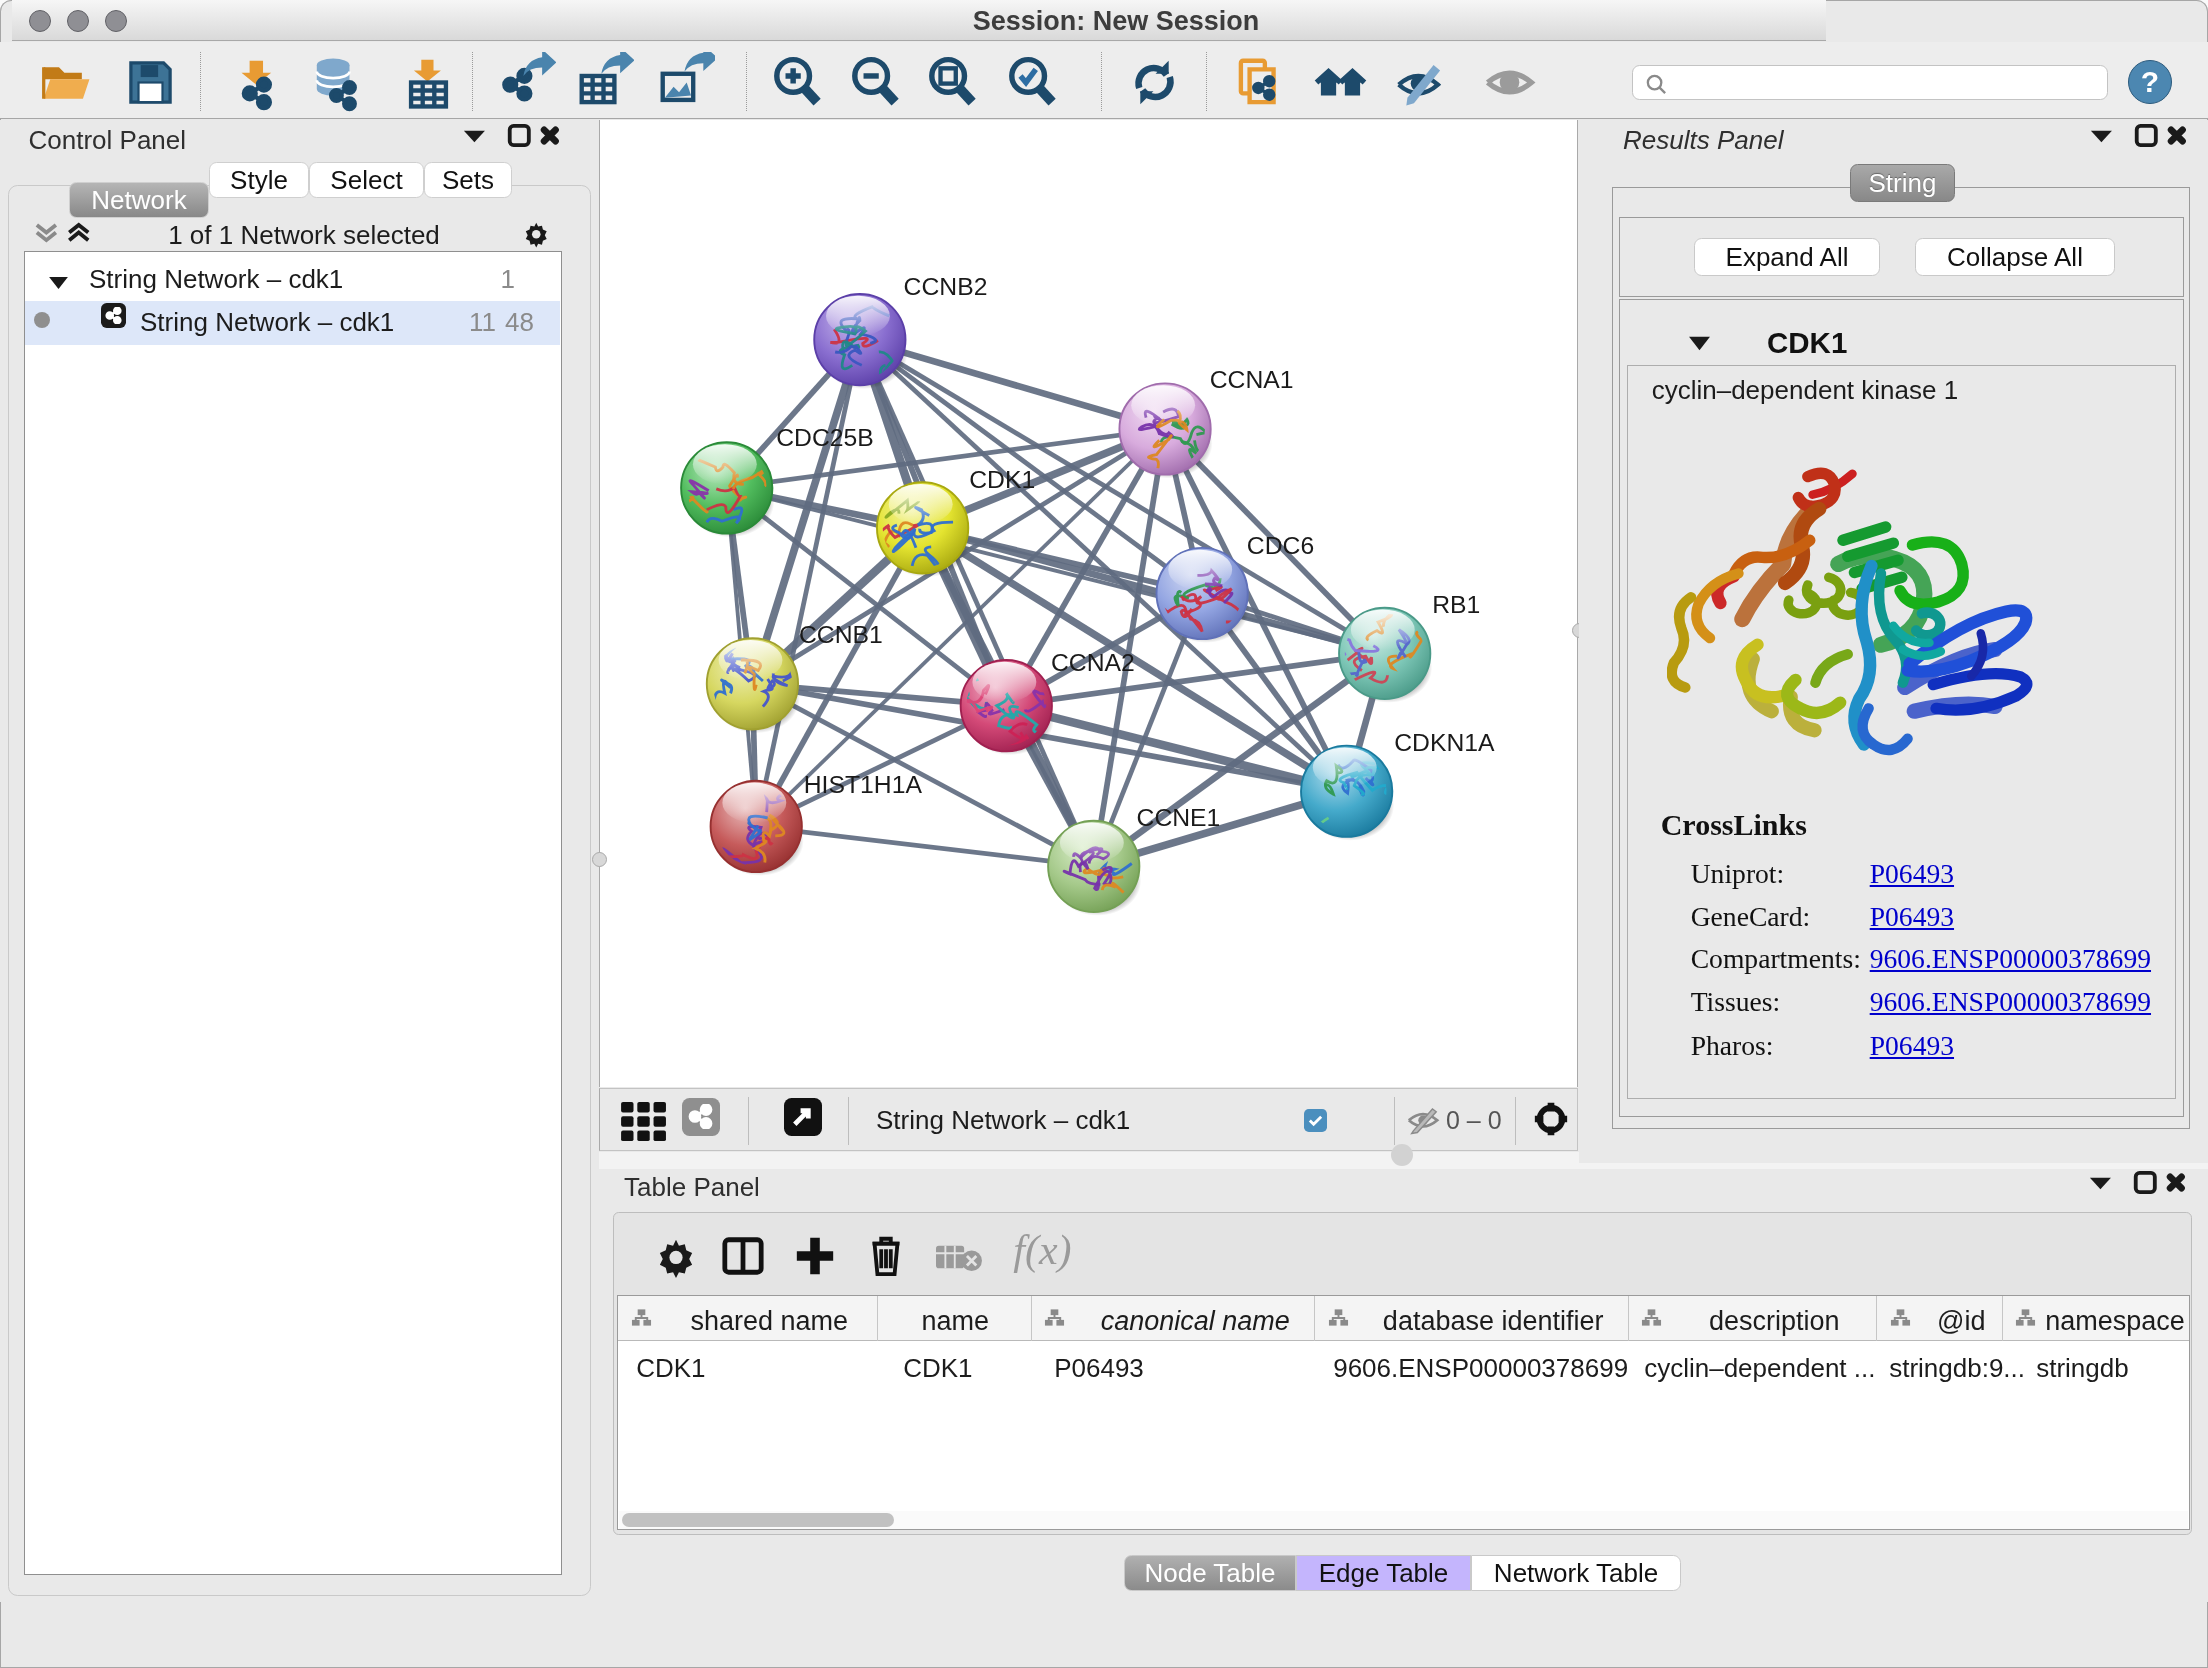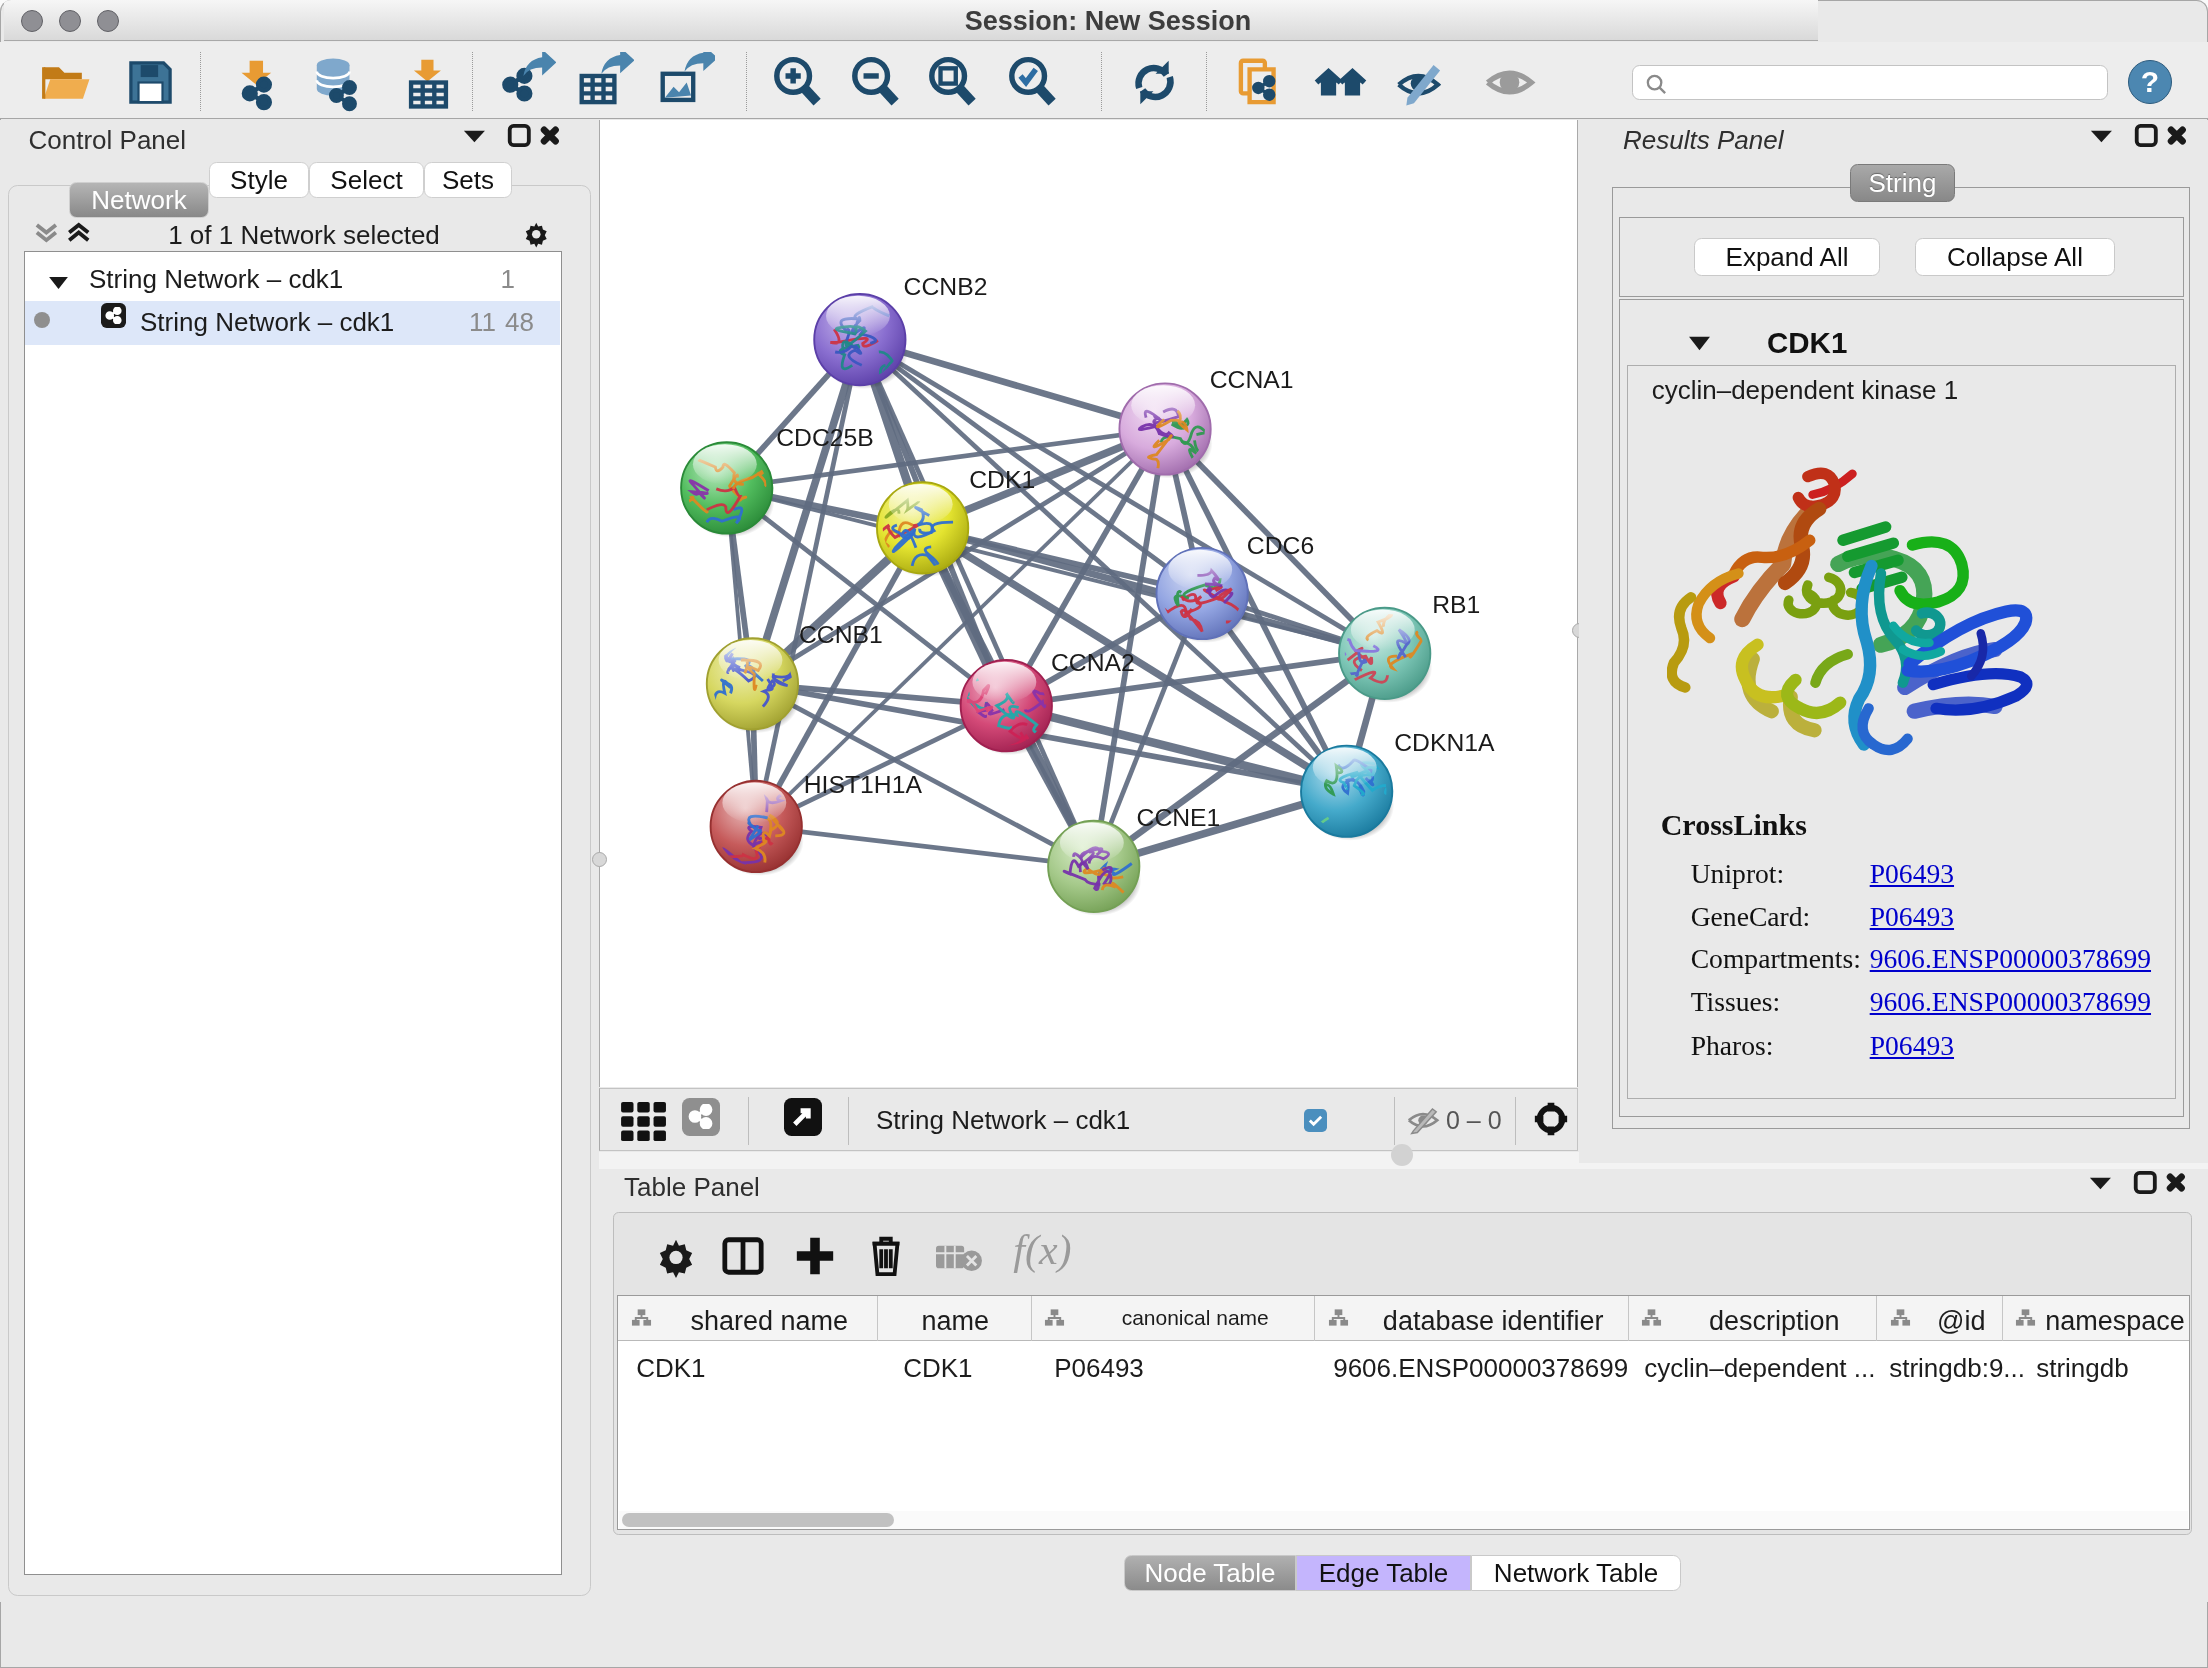--- a/index.html
+++ b/index.html
@@ -1,21 +1,21 @@
 <!DOCTYPE html>
 <html style="font-size:15px"><head><meta charset="utf-8"><title>Session: New Session</title><style>
 *{margin:0;padding:0;box-sizing:border-box;}
 html,body{width:2208px;height:1668px;overflow:hidden;background:#e9e9e9;
  font-family:"Liberation Sans",sans-serif;-webkit-font-smoothing:antialiased;}
 .abs{position:absolute;}
 .panelhead{font-size:26px;color:#2f2f2f;}
 </style></head><body>
 <div class="abs" style="left:0;top:0;width:2208px;height:1668px;background:#fafafa;"></div>
 <div class="abs" style="left:0;top:0;width:2208px;height:1668px;border-radius:11.4px 11.4px 0 0;overflow:hidden;background:#e9e9e9;box-shadow:inset 0 0 0 1px #a6a6a6;">
-    <div class="abs" style="left:4px;top:0;width:1814px;height:41px;background:linear-gradient(#f6f6f6,#d9d9d9);border-bottom:1px solid #a8a8a8;">
+    <div class="abs" style="left:12px;top:0;width:1814px;height:41px;background:linear-gradient(#f6f6f6,#d9d9d9);border-bottom:1px solid #a8a8a8;">
       <div class="abs" style="left:17px;top:9.5px;width:22px;height:22px;border-radius:50%;background:#8f8f94;border:1.9px solid #616166;"></div>
       <div class="abs" style="left:55px;top:9.5px;width:22px;height:22px;border-radius:50%;background:#8f8f94;border:1.9px solid #616166;"></div>
       <div class="abs" style="left:93px;top:9.5px;width:22px;height:22px;border-radius:50%;background:#8f8f94;border:1.9px solid #616166;"></div>
       <div class="abs" style="left:0;top:5.7px;width:2208px;text-align:center;font-size:27px;font-weight:bold;color:#3d3d3d;">Session: New Session</div>
     </div>
     <div class="abs" style="left:0;top:42px;width:2208px;height:77px;background:#ededed;border-bottom:1px solid #a6a6a6;">
       <svg class="abs" style="left:35px;top:9.5px;" width="61" height="61" viewBox="0 0 56 56">
         <path d="M8 14 h14 l5 5 h16 v6 h-35 z" fill="#c27b17"></path>
         <path d="M8 43 l6-18 h36 l-6 18 z" fill="#f0ad4e"></path>
         <path d="M8 43 v-29" stroke="#c27b17" stroke-width="3"></path>
@@ -675,21 +675,21 @@
           <div class="abs" style="left:260px;top:9.5px;width:154px;text-align:center;font-size:27px;color:#1c1c1c;">name</div>
           <div class="abs" style="left:414px;top:0;width:283px;height:45px;border-right:1px solid #c6c6c6;"></div>
           <svg class="abs" style="left:426px;top:12.4px;" width="21" height="19" viewBox="0 0 22 19">
             <g fill="#8a8a8a">
               <rect x="7" y="1" width="8" height="6"></rect>
               <rect x="1" y="12" width="8" height="6"></rect>
               <rect x="13" y="12" width="8" height="6"></rect>
               <path d="M11 7 v3 M5 12 v-2 h12 v2" stroke="#8a8a8a" stroke-width="2" fill="none"></path>
             </g>
           </svg>
-          <div class="abs" style="left:456px;top:9.5px;width:242px;text-align:center;font-size:21px;color:#1c1c1c;">canonical name</div>
+          <div class="abs" style="left:456px;top:9.5px;width:242px;text-align:center;font-size:27px;color:#1c1c1c;font-style:italic;">canonical name</div>
           <div class="abs" style="left:697px;top:0;width:314px;height:45px;border-right:1px solid #c6c6c6;"></div>
           <svg class="abs" style="left:710px;top:12.4px;" width="21" height="19" viewBox="0 0 22 19">
             <g fill="#8a8a8a">
               <rect x="7" y="1" width="8" height="6"></rect>
               <rect x="1" y="12" width="8" height="6"></rect>
               <rect x="13" y="12" width="8" height="6"></rect>
               <path d="M11 7 v3 M5 12 v-2 h12 v2" stroke="#8a8a8a" stroke-width="2" fill="none"></path>
             </g>
           </svg>
           <div class="abs" style="left:739px;top:9.5px;width:272px;text-align:center;font-size:27px;color:#1c1c1c;">database identifier</div>

